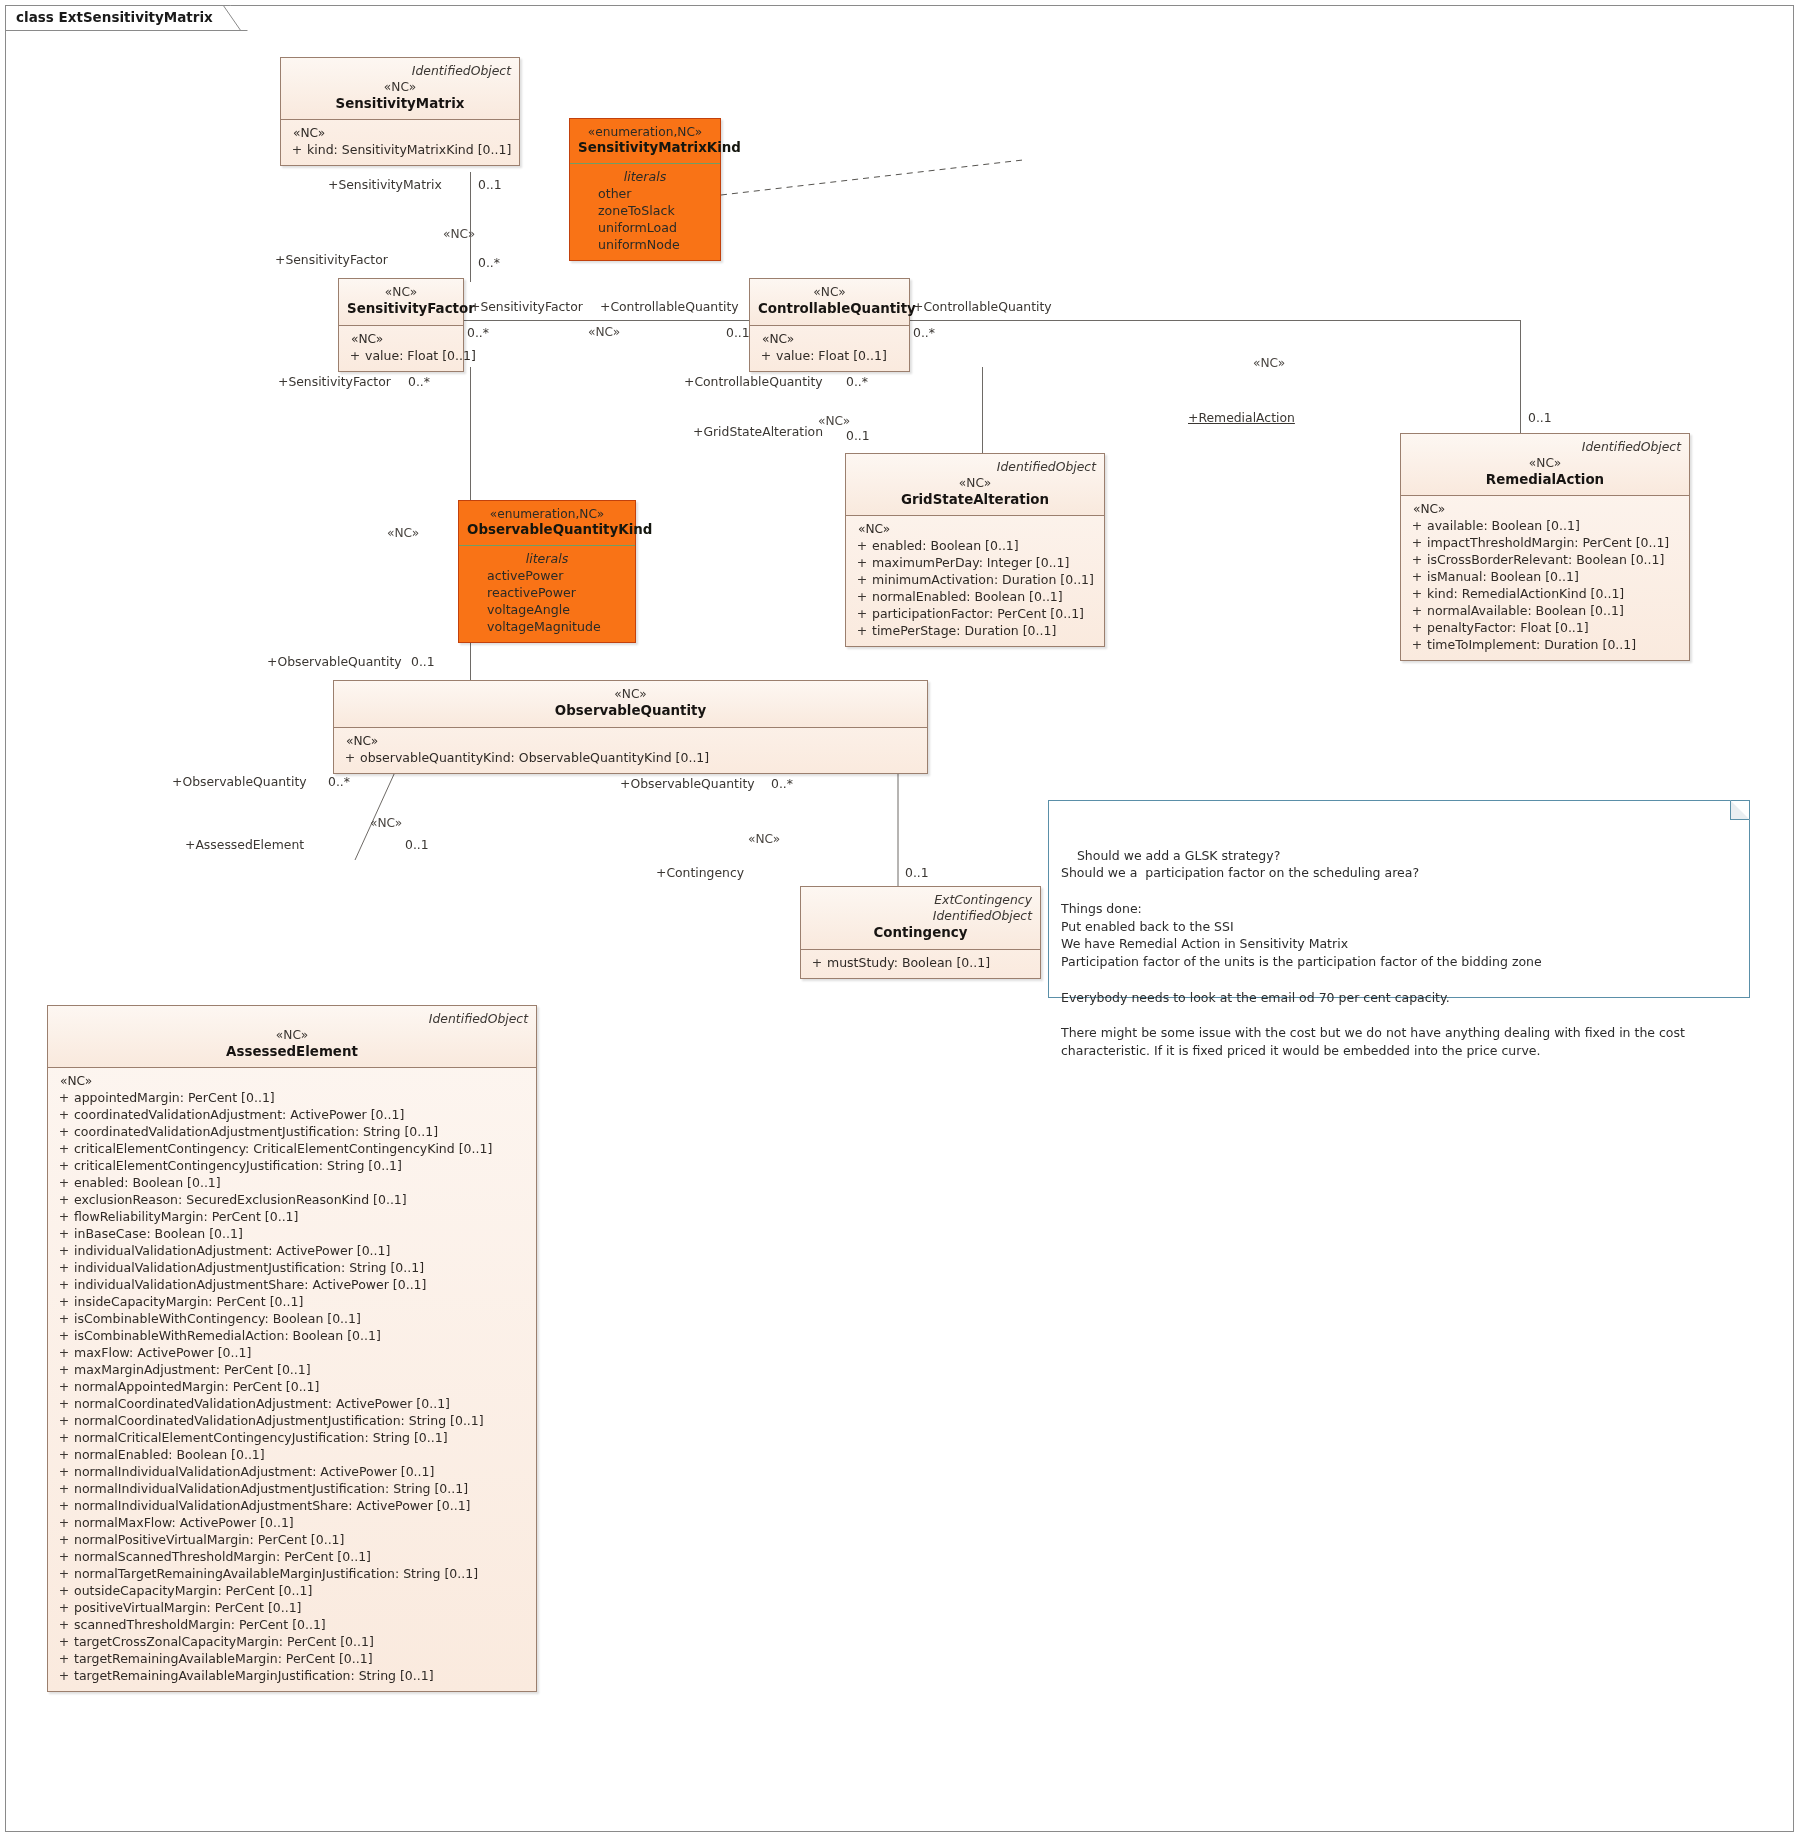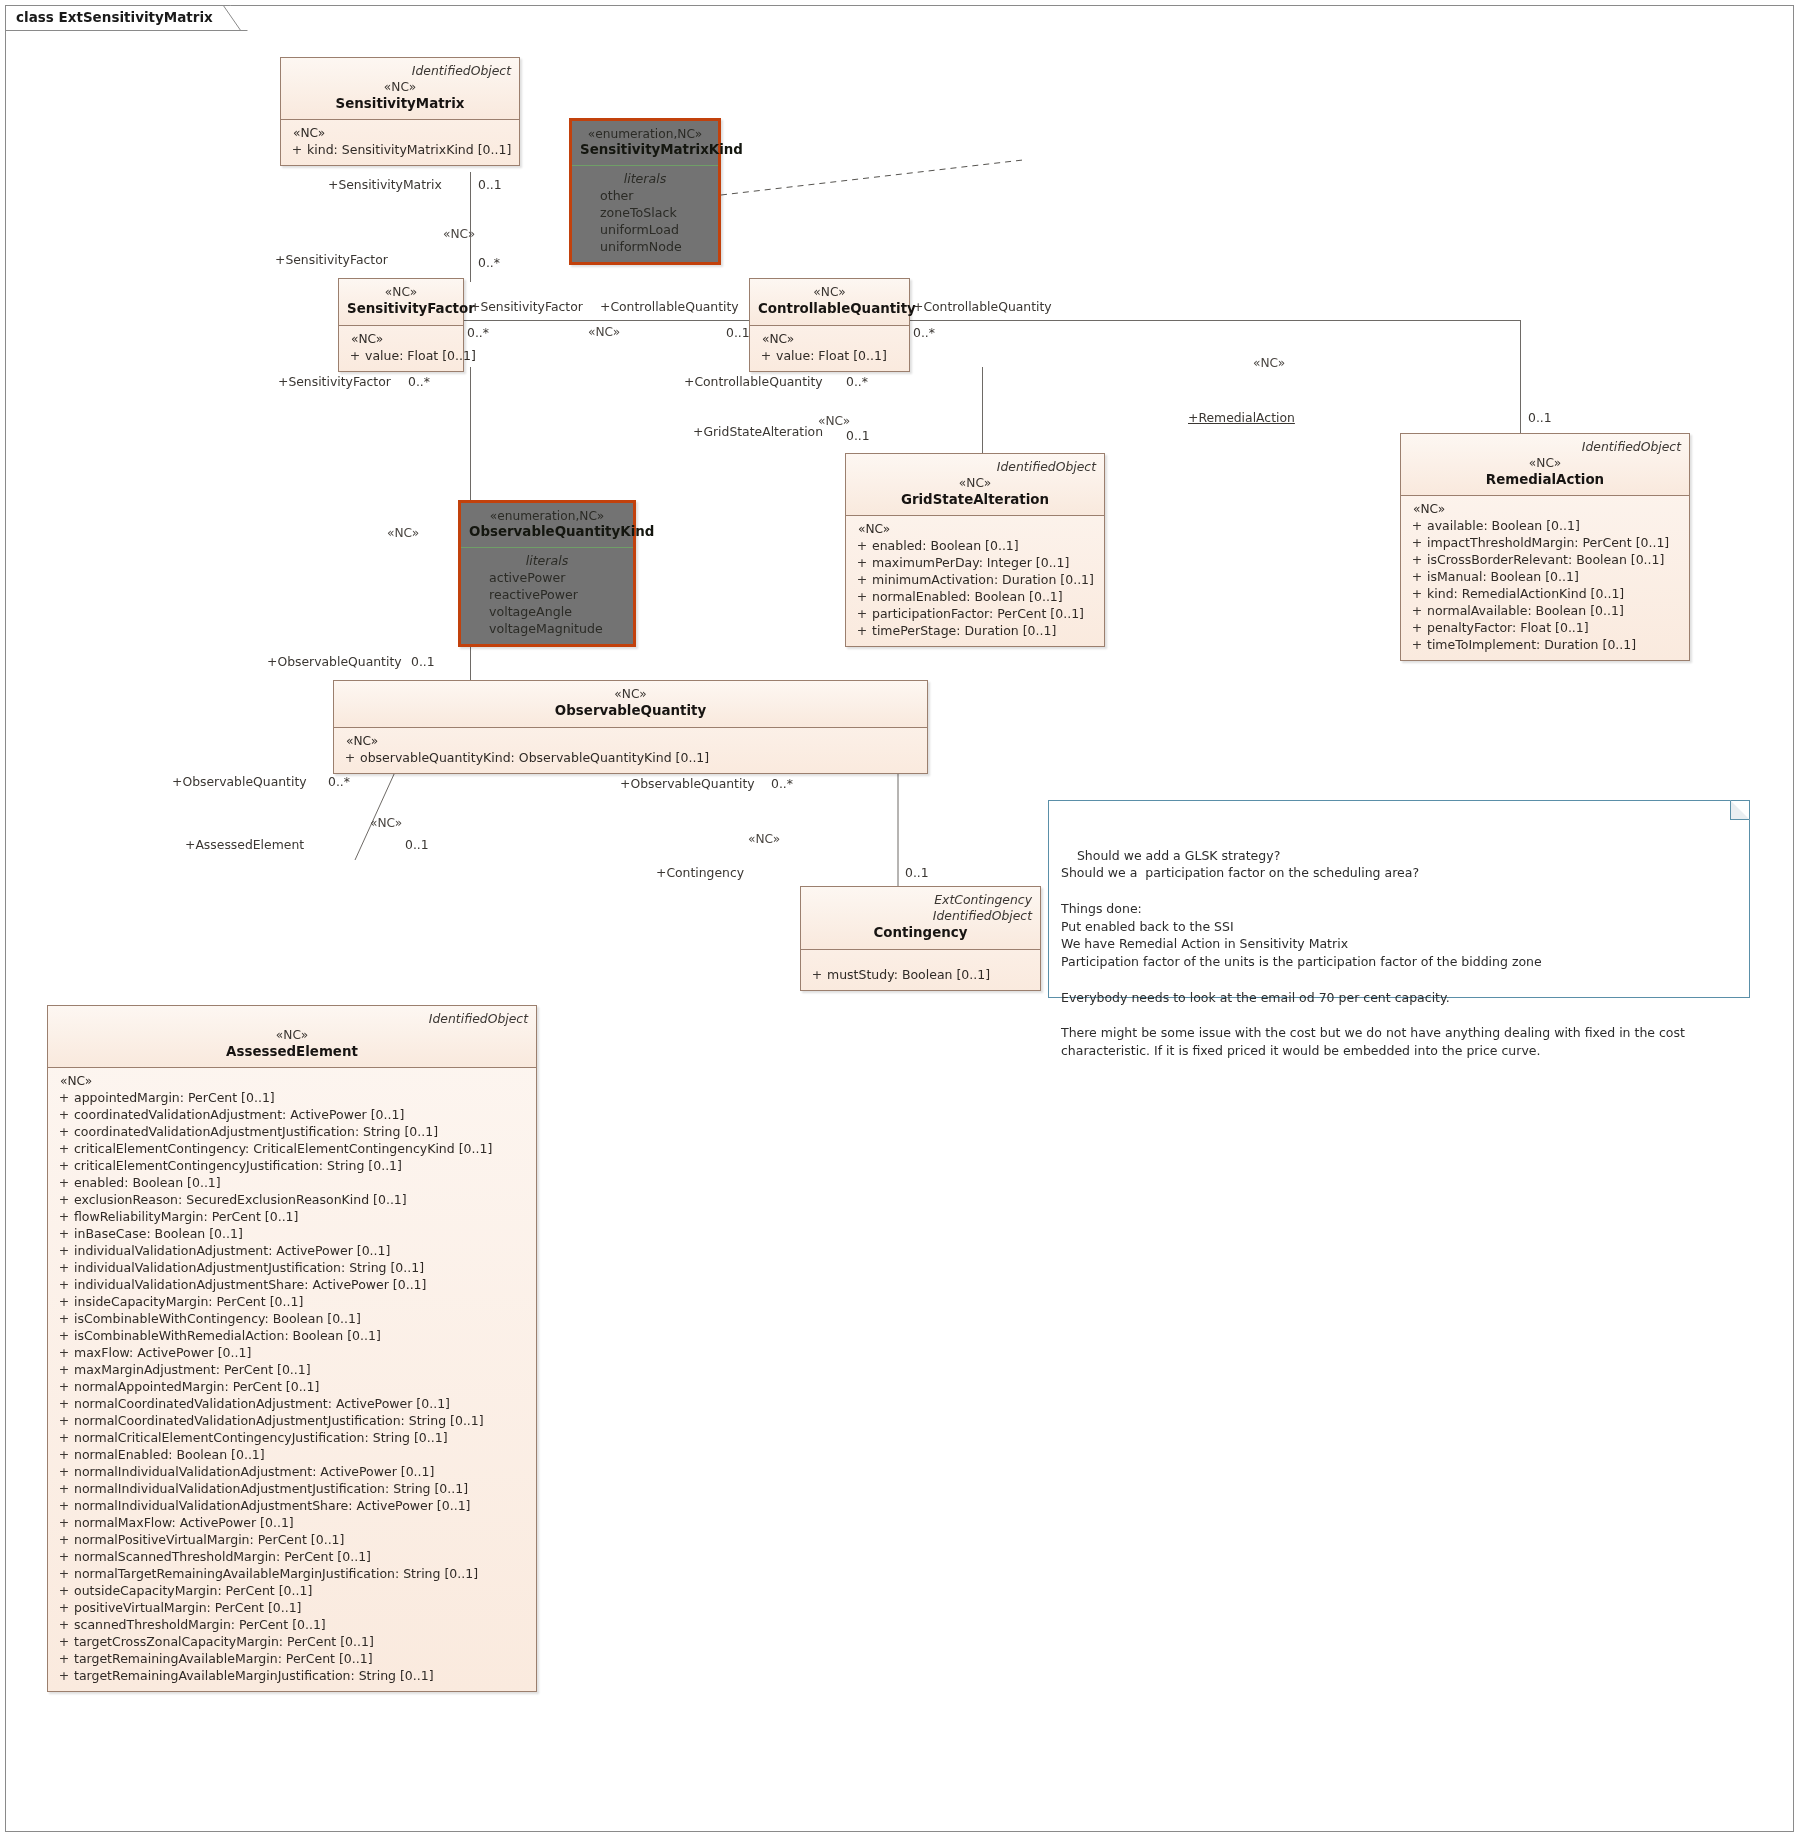--- a/index.html
+++ b/index.html
@@ -50,22 +50,22 @@
   .uml .stereo { display:block; font-size:12.2px; color:#3a3531; line-height:1.25; }
   .uml .cname { display:block; font-weight:bold; font-size:13.4px; color:#171412; line-height:1.3; }
   .uml .attrs { padding:6px 6px 7px 6px; }
   .uml .attrs .stereo-line { display:block; padding-left:6px; font-size:12.2px; margin-bottom:1px; }
   .uml .attr { display:block; white-space:nowrap; line-height:1.36; font-size:12.5px; }
   .uml .attr .plus { display:inline-block; width:20px; text-align:center; color:#3a3531; }
 
   
   .enum {
     position:absolute;
-    border:3px solid #c2410c;
-    background:#737373;
+    border:1px solid #c2410c;
+    background:#f97316;
     box-shadow: 2px 2px 2px rgba(0,0,0,0.13);
     font-size:12.6px; color:#2b2b26;
   }
   .enum .hdr { padding:6px 8px 6px 8px; text-align:center; border-bottom:1px solid #6f9e67; }
   .enum .stereo { display:block; font-size:12.2px; }
   .enum .cname { display:block; font-weight:bold; font-size:13.4px; color:#14160f; line-height:1.32; }
   .enum .lits { padding:5px 8px 7px 8px; text-align:left; }
   .enum .lits-title { display:block; font-style:italic; text-align:center; font-size:12.6px; margin-bottom:1px; }
   .enum .lit { display:block; padding-left:20px; line-height:1.36; font-size:12.6px; }
 
@@ -305,21 +305,21 @@
       <span class="attr"><span class="plus">+</span><span>targetRemainingAvailableMarginJustification: String [0..1]</span></span>
     </div>
   </div>
 
   <div class="uml" style="left:800px; top:886px; width:241px;">
     <div class="hdr">
       <span class="parent">ExtContingency</span>
       <span class="parent">IdentifiedObject</span>
       <span class="cname">Contingency</span>
     </div>
-    <div class="attrs" style="padding-top:4px;margin-top:12px;">
+    <div class="attrs" style="padding-top:4px;">
       <span class="attr"><span class="plus">+</span><span>mustStudy: Boolean [0..1]</span></span>
     </div>
   </div>
 
   <div class="lbl role" style="left:328px; top:178px;">+SensitivityMatrix</div>
   <div class="lbl mult" style="left:478px; top:178px;">0..1</div>
   <div class="lbl nc" style="left:443px; top:228px;">«NC»</div>
   <div class="lbl role" style="left:275px; top:253px;">+SensitivityFactor</div>
   <div class="lbl mult" style="left:478px; top:256px;">0..*</div>
 

